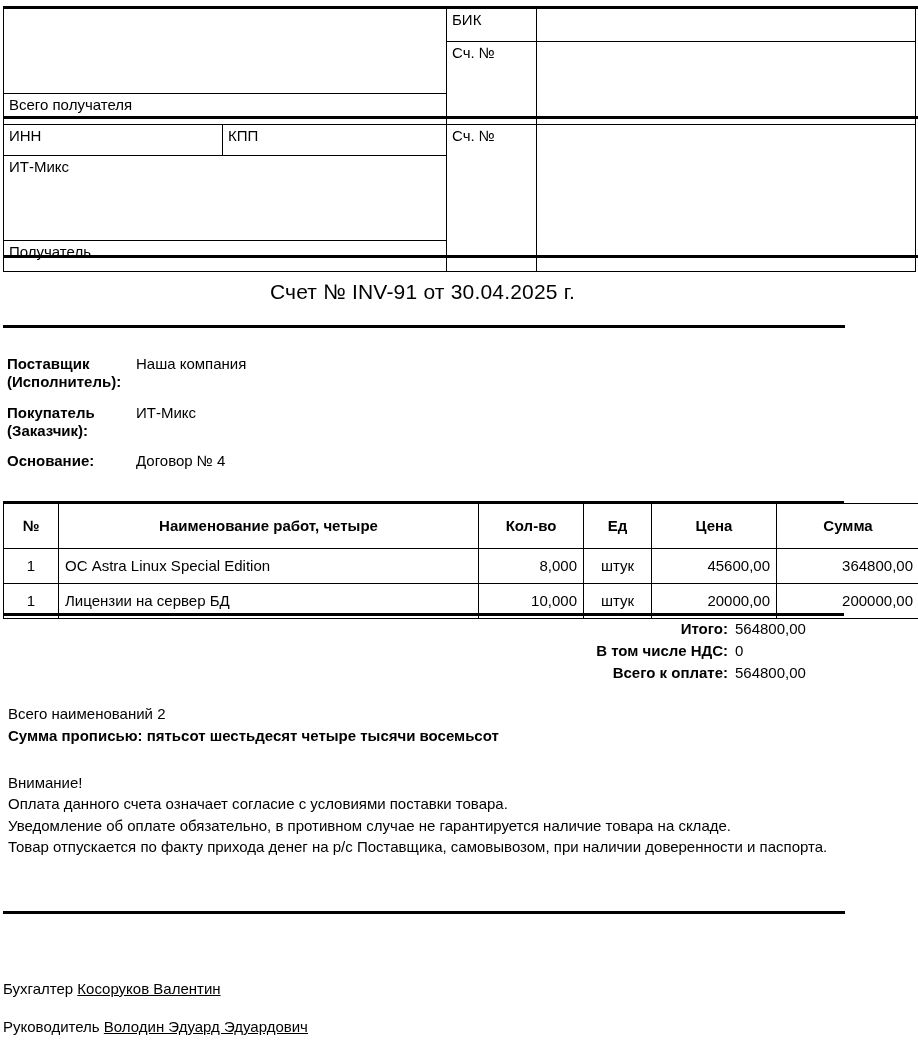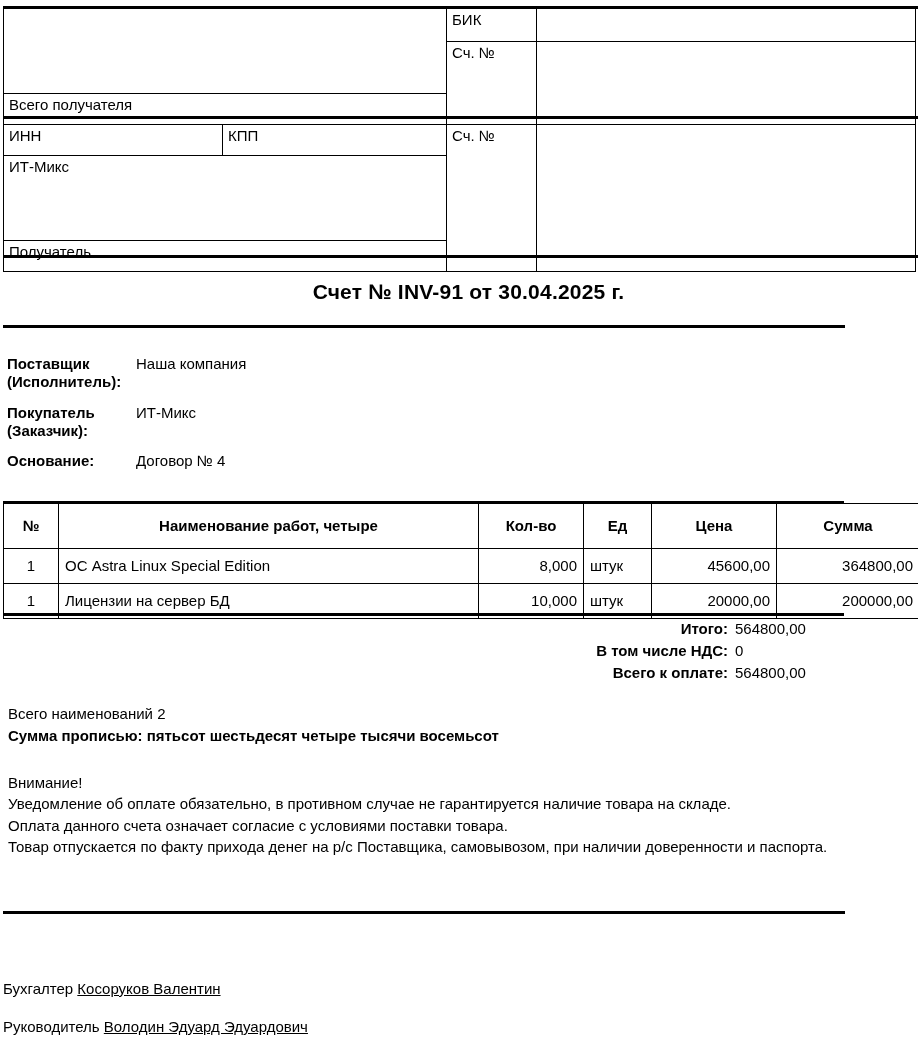--- a/index.html
+++ b/index.html
@@ -50,23 +50,22 @@
   .bank-outer-bottom { top: 255px; }
 
   
   .doc-title {
     position: absolute;
     left: 0;
     top: 280px;
     width: 845px;
     text-align: center;
     font-size: 21px;
-    font-weight: bold;
+    font-weight: normal;
     letter-spacing: 0.2px;
-    padding-left: 46px;
   }
 
   .rule {
     position: absolute;
     left: 3px;
     width: 842px;
     height: 3px;
     background: #000000;
   }
   .rule-top-title { top: 325px; }
@@ -119,21 +118,21 @@
     height: 36px;
     vertical-align: middle;
   }
   .items-table tbody td {
     height: 26px;
     vertical-align: middle;
   }
   .col-num     { width: 42px;  text-align: center; }
   .col-name    { width: 407px; text-align: left; }
   .col-qty     { width: 92px;  text-align: right; }
-  .col-unit    { width: 55px;  text-align: left; }
+  .col-unit    { width: 55px;  text-align: center; }
   .col-price   { width: 112px; text-align: right; }
   .col-sum     { width: 130px; text-align: right; }
 
   .items-table tbody .col-name { text-align: left; }
 
   .items-outer-top,
   .items-outer-bottom {
     position: absolute;
     left: 3px;
     width: 841px;
@@ -323,22 +322,22 @@
   </div>
 </div>
 
 <div class="summary">
   <div class="summary-count">Всего наименований 2</div>
   <div class="summary-words">Сумма прописью: пятьсот шестьдесят четыре тысячи восемьсот</div>
 </div>
 
 <div class="notice">
   <p>Внимание!</p>
+  <p>Оплата данного счета означает согласие с условиями поставки товара.</p>
   <p>Уведомление об оплате обязательно, в противном случае не гарантируется наличие товара на складе.</p>
-  <p>Оплата данного счета означает согласие с условиями поставки товара.</p>
   <p>Товар отпускается по факту прихода денег на р/с Поставщика, самовывозом, при наличии доверенности и паспорта.</p>
 </div>
 
 <div class="rule rule-bottom"></div>
 
 <div class="signatures">
   <div class="sig-row">
     <span>Бухгалтер</span>
     <span class="sig-name">Косоруков Валентин</span>
   </div>

